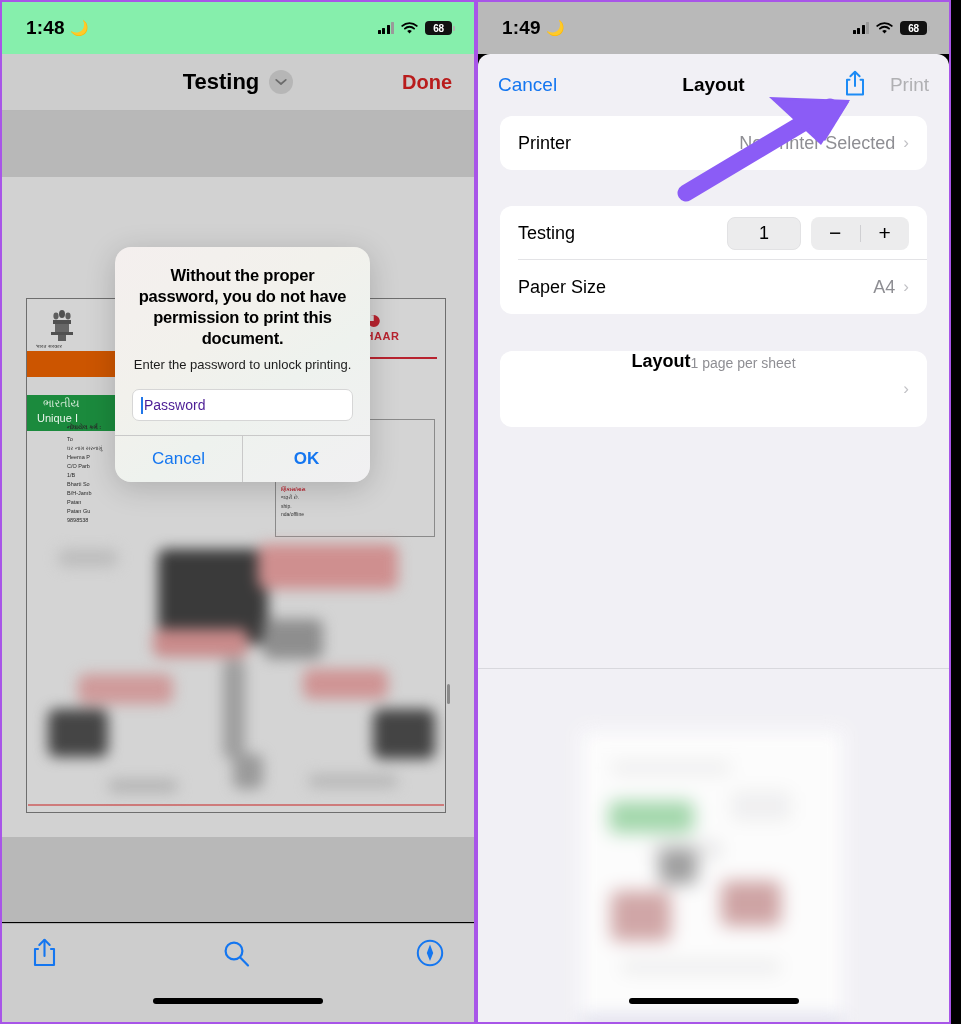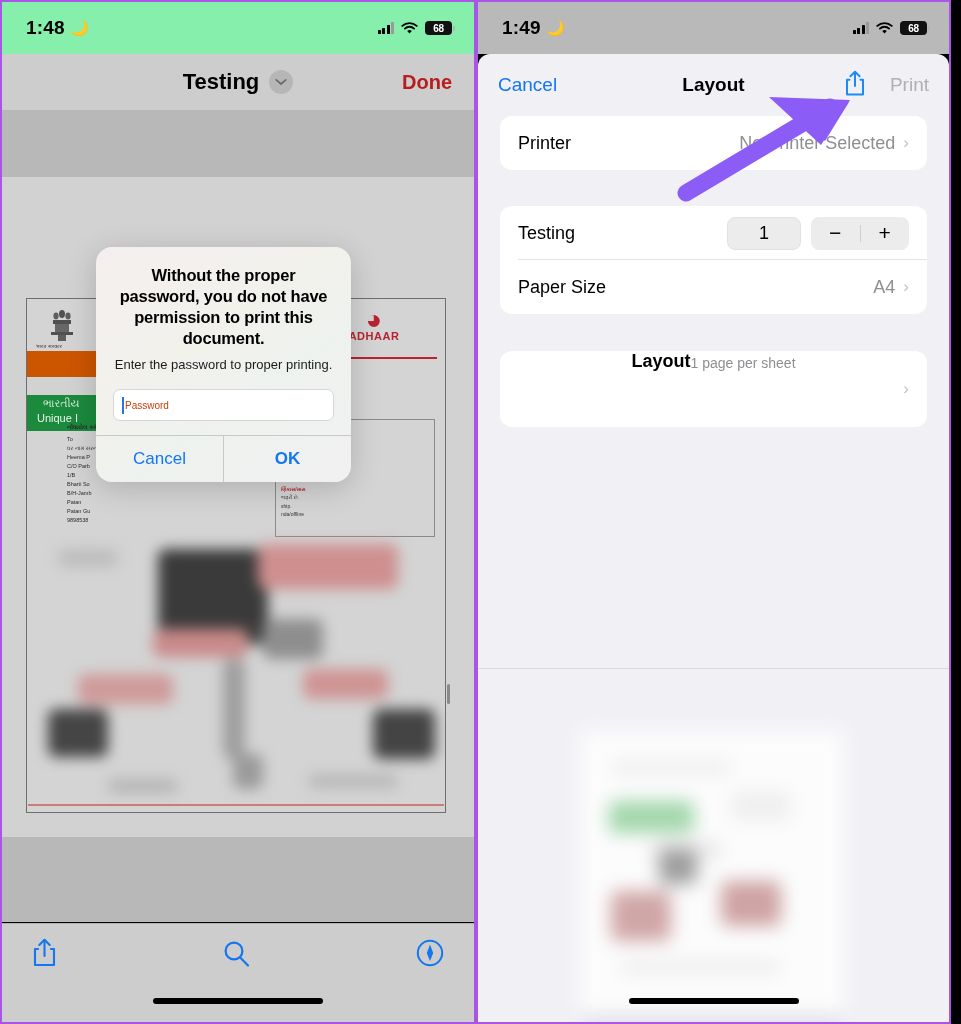--- a/index.html
+++ b/index.html
@@ -110,34 +110,34 @@
     position:absolute; bottom:0; left:0; right:0; height:99px; background:#cdcdcd;
     border-top:1px solid #b0b0b0;
   }
   .tb-icons { display:flex; align-items:center; justify-content:space-between; padding:14px 30px 0 30px;}
   .tb-icons > div { cursor:pointer; }
   .home-ind { position:absolute; bottom:18px; left:50%; transform:translateX(-50%); width:170px; height:6px; background:#000; border-radius:3px;}
 
   
   .dim { position:absolute; inset:0; background:transparent; }
   .dialog {
-    position:absolute; left:94px; top:245px; width:255px;
+    position:absolute; left:113px; top:245px; width:255px;
     border-radius:16px; overflow:hidden;
     background: linear-gradient(145deg,#f4efee 0%, #f2f1ec 38%, #eef2ee 62%, #f1f0f2 100%);
     box-shadow: 0 6px 30px rgba(0,0,0,0.18);
   }
   .dlg-body { padding:18px 17px 14px 17px; text-align:center; }
   .dlg-title { font-size:16.5px; font-weight:bold; color:#000; line-height:21px; letter-spacing:-0.2px;}
   .dlg-sub { font-size:13px; color:#1c1c1c; margin-top:7px; line-height:17px;}
   .dlg-input {
     margin-top:16px; height:32px; background:#fff; border:1px solid #d6d6d6; border-radius:7px;
     display:flex; align-items:center; padding:0 8px; position:relative;
   }
   .caret { width:2px; height:17px; background:#2176e8; margin-right:1px;}
-  .ph { font-size:10px; color:#c2410c; }
+  .ph { font-size:14px; color:#4c1d95; }
   .dlg-actions { display:flex; border-top:1px solid #c9c9c9; }
   .dlg-btn {
     flex:1; text-align:center; padding:13px 0; font-size:17px; color:#1476f0; cursor:pointer;
   }
   .dlg-btn.bold { font-weight:bold; }
   .dlg-sep { width:1px; background:#c9c9c9; }
 
   
   .panel-right .statusbar { background:#b9b9b9; }
   .sheet {
@@ -354,21 +354,21 @@
           </svg>
         </div>
       </div>
       <div class="home-ind"></div>
     </div>
 
     <div class="dim">
       <div class="dialog">
         <div class="dlg-body">
           <div class="dlg-title">Without the proper password, you do not have permission to print this document.</div>
-          <div class="dlg-sub">Enter the password to proper printing.</div>
+          <div class="dlg-sub">Enter the password to unlock printing.</div>
           <div class="dlg-input">
             <span class="caret"></span>
             <span class="ph">Password</span>
           </div>
         </div>
         <div class="dlg-actions">
           <div class="dlg-btn">Cancel</div>
           <div class="dlg-sep"></div>
           <div class="dlg-btn bold">OK</div>
         </div>

